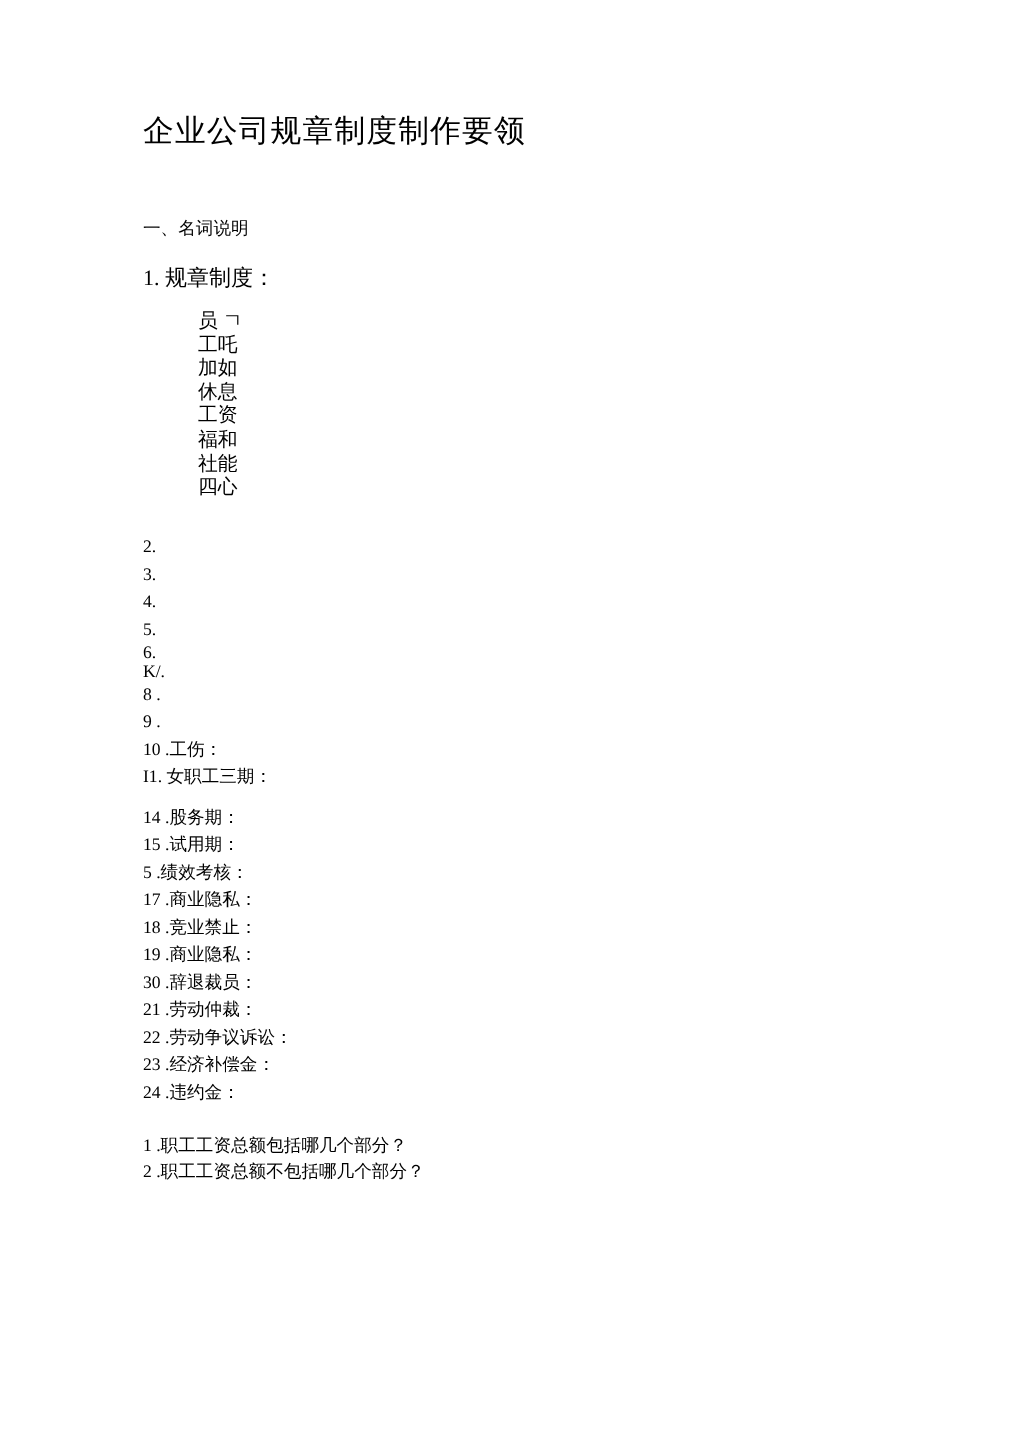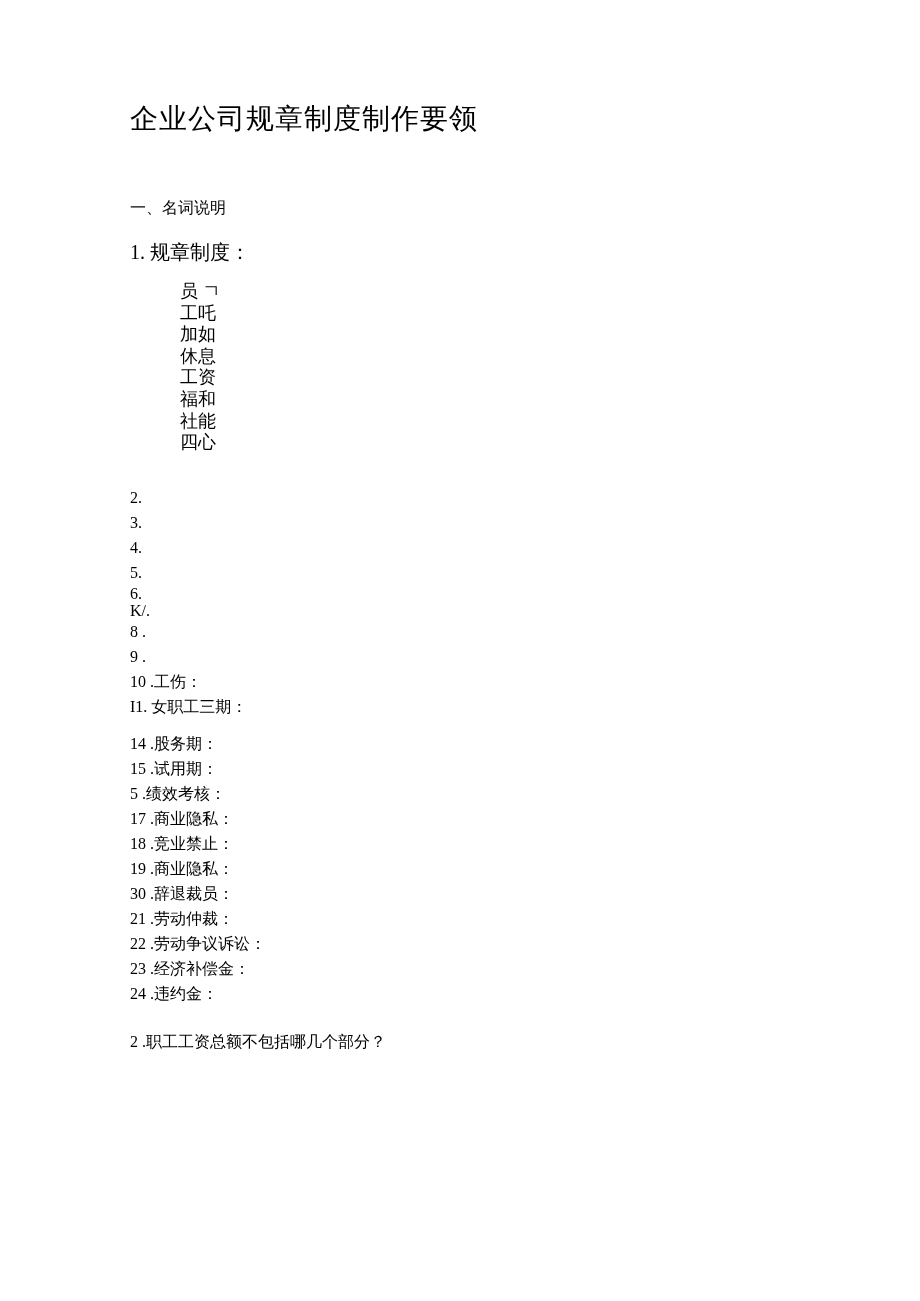--- a/index.html
+++ b/index.html
@@ -121,15 +121,16 @@
   <div class="row"><span class="num">19</span> <span>.商业隐私：</span></div>
   <div class="row"><span class="num">30</span> <span>.辞退裁员：</span></div>
   <div class="row"><span class="num">21</span> <span>.劳动仲裁：</span></div>
   <div class="row"><span class="num">22</span> <span>.劳动争议诉讼：</span></div>
   <div class="row"><span class="num">23</span> <span>.经济补偿金：</span></div>
   <div class="row"><span class="num">24</span> <span>.违约金：</span></div>
 </div>
 
 <div class="section2">
   <div class="qlist">
+    <div class="row"><span class="num">1</span> <span>.职工工资总额包括哪几个部分？</span></div>
     <div class="row"><span class="num">2</span> <span>.职工工资总额不包括哪几个部分？</span></div>
   </div>
 </div>
 
 </body></html>

